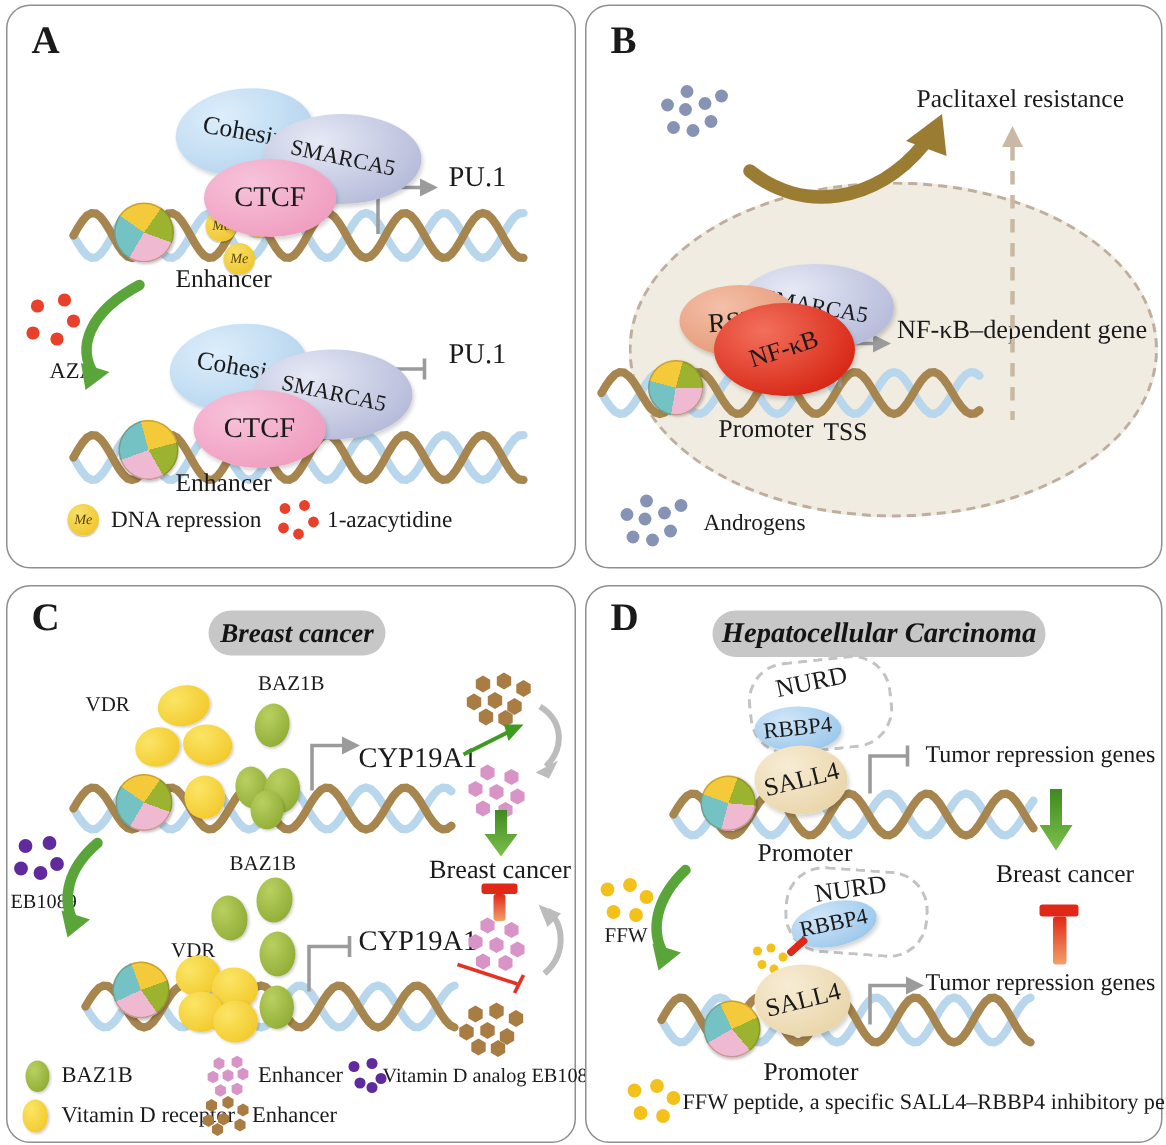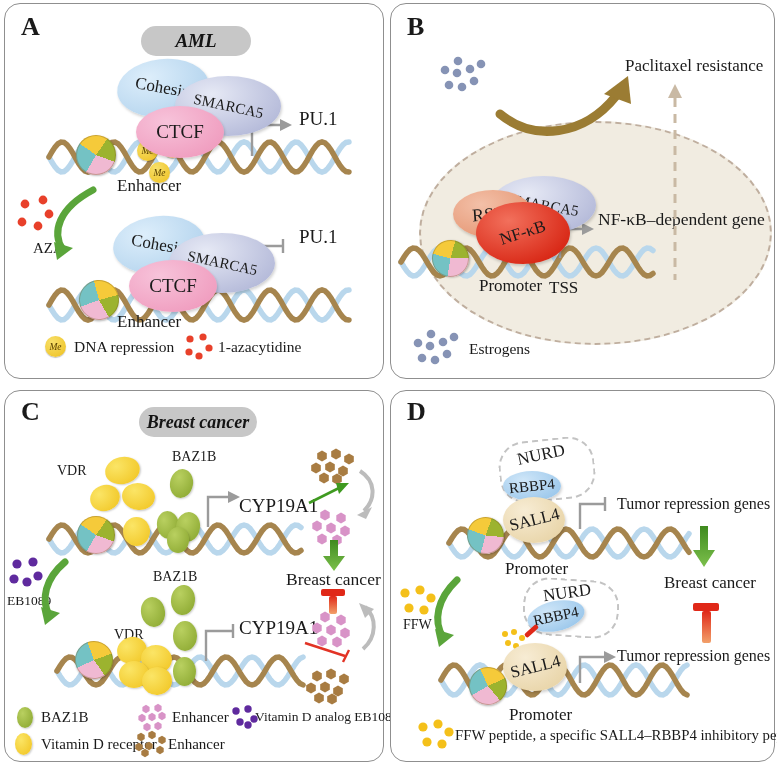--- a/index.html
+++ b/index.html
@@ -35,23 +35,20 @@
   svg{position:absolute;overflow:visible;}
   .z2{z-index:2}.z3{z-index:3}.z4{z-index:4}.z5{z-index:5}
 </style>
 </head>
 <body>
 
 <div id="fig">
 
   <div class="panel" style="left:4px;top:3px;width:378px;height:374px;">
     <div class="letter" style="left:16px;top:8px;">A</div>
-    <div class="pill" style="left:136px;top:22px;width:110px;height:30px;">
-        <span>AML</span>
-      </div>
 
     <div class="prot cohesin" style="left:112px;top:55px;width:92px;height:58px;transform:rotate(-6deg);z-index:3">
         <span style="font-size:17px;transform:rotate(16deg);">Cohesin</span>
       </div>
     <div class="prot smarca5" style="left:170px;top:72px;width:106px;height:60px;z-index:4">
         <span style="font-size:15px;transform:rotate(12deg);">SMARCA5</span>
       </div>
     <div class="prot ctcf" style="left:131px;top:102px;width:88px;height:52px;z-index:5">
         <span style="font-size:19px;">CTCF</span>
       </div>
@@ -135,21 +132,21 @@
           <circle cx="17" cy="5" r="4.3" fill="#8693b5"></circle>
           <circle cx="4" cy="14" r="4.3" fill="#8693b5"></circle>
           <circle cx="16" cy="17" r="4.3" fill="#8693b5"></circle>
           <circle cx="29" cy="13" r="4.3" fill="#8693b5"></circle>
           <circle cx="40" cy="8" r="4.3" fill="#8693b5"></circle>
           <circle cx="8" cy="29" r="4.3" fill="#8693b5"></circle>
           <circle cx="21" cy="31" r="4.3" fill="#8693b5"></circle>
           <circle cx="33" cy="25" r="4.3" fill="#8693b5"></circle>
         </svg></div>
 
-    <div class="lbl-med" style="left:234px;top:52px;">Paclitaxel resistance</div>
+    <div class="lbl-med" style="left:220px;top:52px;">Paclitaxel resistance</div>
 
     <svg class="z2" style="left:103px;top:70px;" width="140" height="62">
       <path d="M6 40 C 40 68, 90 62, 122 22" stroke="#9b7c33" stroke-width="9" fill="none" stroke-linecap="round"></path>
       <polygon points="134,2 137,30 110,20" fill="#9b7c33"></polygon>
     </svg>
 
     <svg class="z2" style="left:276px;top:78px;" width="16" height="202">
       <line x1="8" y1="16" x2="8" y2="198" stroke="#c9b9a4" stroke-width="3" stroke-dasharray="9 7"></line>
       <polygon points="8,2 1,16 15,16" fill="#c9b9a4"></polygon>
     </svg>
@@ -184,21 +181,21 @@
     <div class="abs" style="left:23px;top:325px;width:48px;height:36px;"><svg width="48" height="36" style="position: static;">
           <circle cx="17" cy="5" r="4.3" fill="#8693b5"></circle>
           <circle cx="4" cy="14" r="4.3" fill="#8693b5"></circle>
           <circle cx="16" cy="17" r="4.3" fill="#8693b5"></circle>
           <circle cx="29" cy="13" r="4.3" fill="#8693b5"></circle>
           <circle cx="40" cy="8" r="4.3" fill="#8693b5"></circle>
           <circle cx="8" cy="29" r="4.3" fill="#8693b5"></circle>
           <circle cx="21" cy="31" r="4.3" fill="#8693b5"></circle>
           <circle cx="33" cy="25" r="4.3" fill="#8693b5"></circle>
         </svg></div>
-    <div class="lbl-leg" style="left:78px;top:336px;font-size:15.5px;">Estrogens</div>
+    <div class="lbl-leg" style="left:78px;top:336px;font-size:15.5px;">Androgens</div>
   </div>
 
   <div class="panel" style="left:4px;top:390px;width:378px;height:370px;">
     <div class="letter" style="left:16px;top:6px;">C</div>
     <div class="pill" style="left:134px;top:16px;width:118px;height:30px;font-size:18px;">
         <span>Breast cancer</span>
       </div>
 
     <div class="lbl-sm" style="left:52px;top:72px;">VDR</div>
     <div class="ovalY" style="left:100px;top:66px;width:35px;height:27px;transform:rotate(-12deg);"></div>
@@ -359,20 +356,23 @@
           <polygon points="7.7,13.9 7.7,18.1 4.0,20.3 0.3,18.1 0.3,13.8 4.0,11.7" fill="#a87c42"></polygon>
           <polygon points="17.7,12.9 17.7,17.1 14.0,19.3 10.3,17.1 10.3,12.8 14.0,10.7" fill="#a87c42"></polygon>
           <polygon points="28.7,16.9 28.7,21.1 25.0,23.3 21.3,21.1 21.3,16.9 25.0,14.7" fill="#a87c42"></polygon>
           <polygon points="13.7,19.9 13.7,24.1 10.0,26.3 6.3,24.1 6.3,19.9 10.0,17.7" fill="#a87c42"></polygon>
         </svg></div>
     <div class="lbl-leg" style="left:163px;top:345px;">Enhancer</div>
   </div>
 
   <div class="panel" style="left:390px;top:390px;width:383px;height:370px;">
     <div class="letter" style="left:16px;top:6px;">D</div>
+    <div class="pill" style="left:84px;top:16px;width:222px;height:31px;">
+        <span>Hepatocellular Carcinoma</span>
+      </div>
 
     <div class="nurdbox" style="left:108px;top:48px;width:92px;height:58px;transform:rotate(-6deg);"></div>
     <div class="lbl-med z4" style="left:126px;top:54px;font-size:17px;transform:rotate(-12deg);">NURD</div>
     <div class="prot rbbp4" style="left:112px;top:80px;width:58px;height:30px;z-index:4">
         <span style="font-size:15px;transform:rotate(-6deg);">RBBP4</span>
       </div>
     <div class="prot sall4" style="left:112px;top:106px;width:62px;height:46px;z-index:5">
         <span style="font-size:17px;transform:rotate(-14deg);">SALL4</span>
       </div>
 

